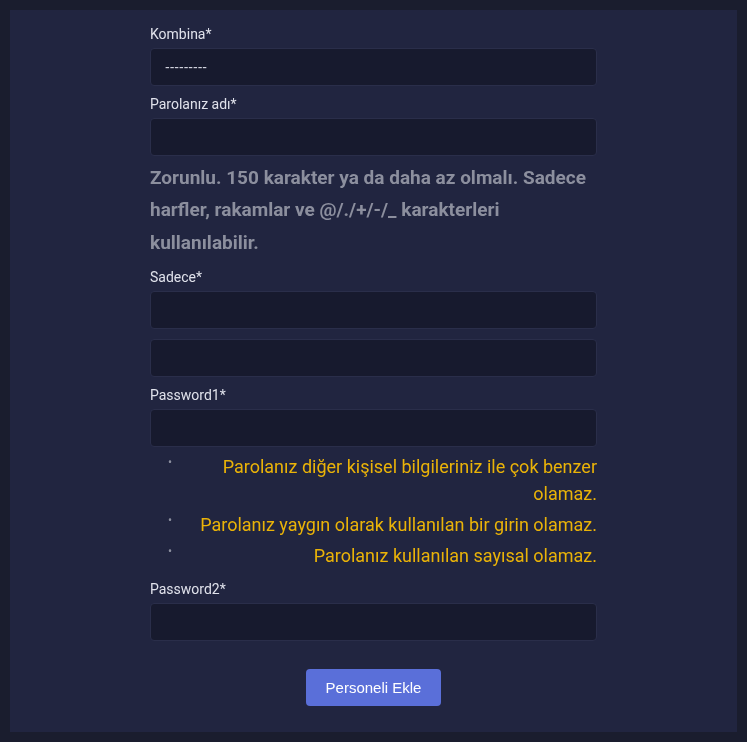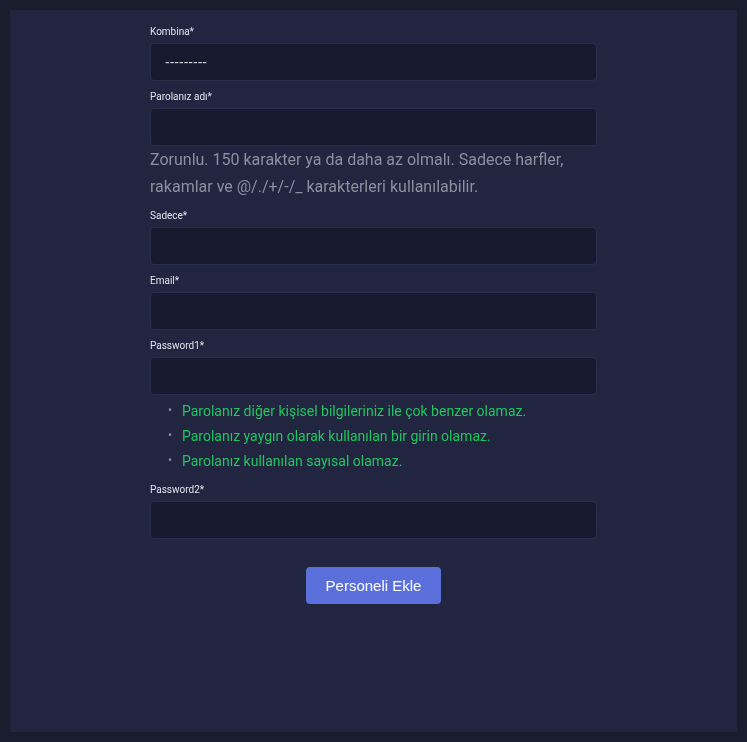--- a/index.html
+++ b/index.html
@@ -17,55 +17,58 @@
     .form-container {
       background-color: #212540;
       padding: 16px 140px 30px 140px;
       height: 100%;
     }
     .form-group {
       margin-bottom: 10px;
     }
     .form-label {
       color: #e0e2eb;
-      font-size: 10px;
+      font-size: 14px;
       display: block;
       margin-bottom: 6px;
     }
     .form-control {
       width: 100%;
       background-color: #171a2e;
       border: 1px solid #2a2e4a;
       border-radius: 4px;
       padding: 10px 14px;
       color: #e0e2eb;
       font-size: 14px;
       height: 38px;
     }
     select.form-control {
       appearance: none;
       -webkit-appearance: none;
       color: #d0d2dd;
     }
     .help-text {
       color: #8c8f9e;
-      font-size: 16px;
+      font-size: 19px;
       line-height: 1.7;
+      margin-top: 6px;
+      font-weight: bold;
     }
     .help-list {
       list-style: none;
       padding-left: 18px;
       margin-top: 4px;
     }
     .help-list li {
-      color: #22c55e;
-      font-size: 14px;
+      color: #eab308;
+      font-size: 18px;
       position: relative;
       padding: 2px 0 2px 14px;
       line-height: 1.5;
+      text-align: right;
     }
     .help-list li::before {
       content: "•";
       position: absolute;
       left: 0;
       color: #8c8f9e;
       font-size: 12px;
     }
     .btn-row {
       text-align: center;
@@ -99,21 +102,20 @@
     <div class="help-text">Zorunlu. 150 karakter ya da daha az olmalı. Sadece harfler, rakamlar ve @/./+/-/_ karakterleri kullanılabilir.</div>
   </div>
 
 
   <div class="form-group">
     <label class="form-label">Sadece*</label>
     <input type="text" class="form-control" style="">
   </div>
 
   <div class="form-group">
-    <label class="form-label">Email*</label>
     <input type="email" class="form-control" style="">
   </div>
 
   <div class="form-group">
     <label class="form-label">Password1*</label>
     <input type="password" class="form-control" style="">
     <ul class="help-list">
       <li>Parolanız diğer kişisel bilgileriniz ile çok benzer olamaz.</li>
       <li>Parolanız yaygın olarak kullanılan bir girin olamaz.</li>
       <li>Parolanız kullanılan sayısal olamaz.</li>

